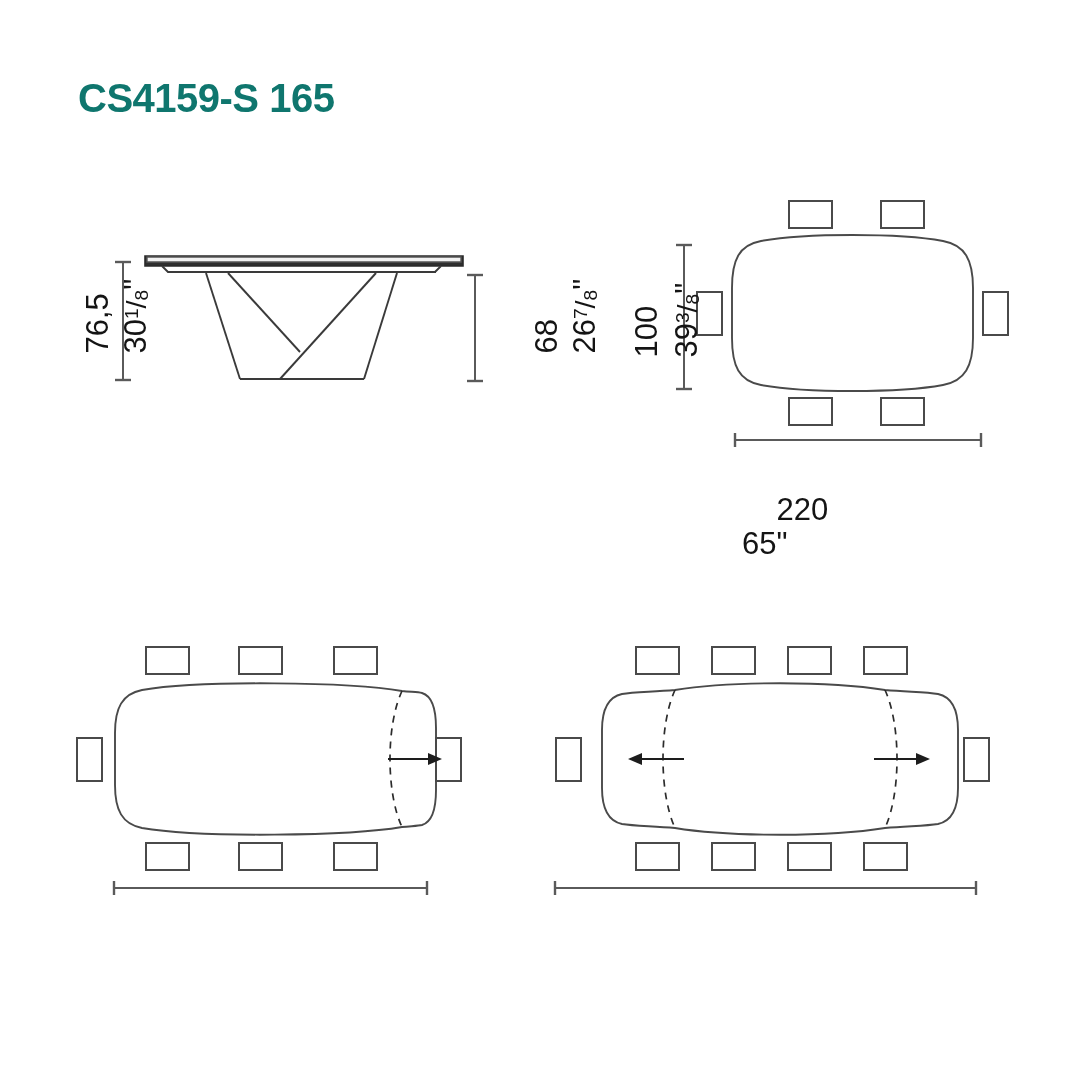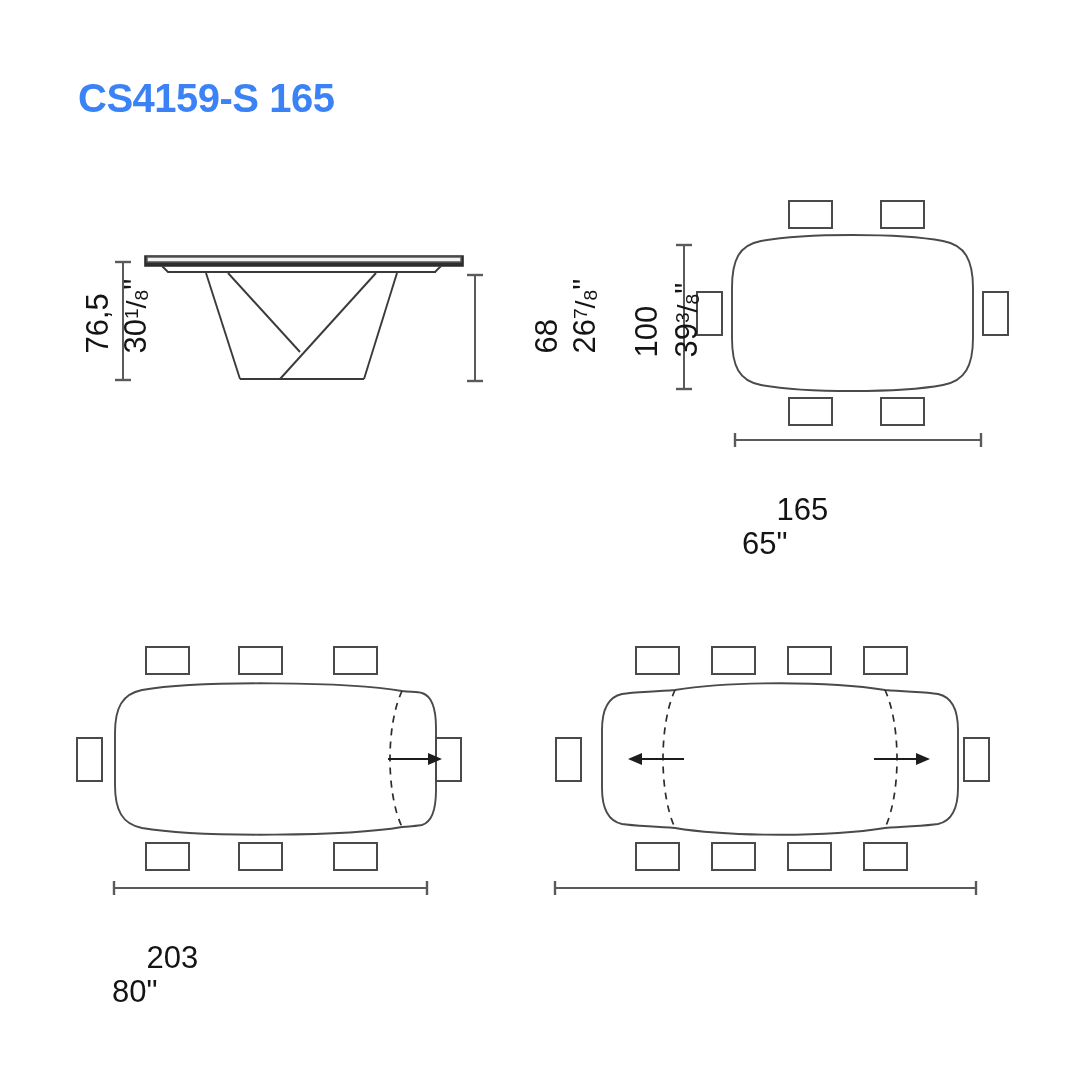--- a/index.html
+++ b/index.html
@@ -22,21 +22,21 @@
     width: 1080px;
     height: 1080px;
   }
   .page-title {
     position: absolute;
     left: 78px;
     top: 76px;
     font-size: 40px;
     font-weight: bold;
     letter-spacing: -0.5px;
-    color: #3b82f6;
+    color: #0f766e;
     white-space: pre;
   }
   
   .dim {
     position: absolute;
     font-size: 31px;
     font-weight: 500;
     color: #141414;
     line-height: 1.08;
     white-space: pre;
@@ -157,21 +157,21 @@
   <div class="dim dim-vert" style="left:637px; top:392px;">
     <span class="frac"><span>39</span><sup class="fnum">3</sup><span class="slash">/</span><sub class="fden">8</sub><span>"</span></span>
   </div>
 
   <svg style="position:absolute; left:728px; top:430px;" width="260" height="20" viewBox="0 0 260 20">
     <line class="dimline" x1="7" y1="10" x2="253" y2="10"></line>
     <line class="tick" x1="7" y1="3" x2="7" y2="17"></line>
     <line class="tick" x1="253" y1="3" x2="253" y2="17"></line>
   </svg>
   <div class="dim" style="left:742px; top:460px;">
-    <span>165</span><span class="l2">65"</span>
+    <span>220</span><span class="l2">65"</span>
   </div>
 
   <svg style="position:absolute; left:60px; top:630px;" width="420" height="250" viewBox="0 0 420 250">
 
     <rect class="chair" x="86" y="17" width="43" height="27"></rect>
     <rect class="chair" x="179" y="17" width="43" height="27"></rect>
     <rect class="chair" x="274" y="17" width="43" height="27"></rect>
 
     <rect class="chair" x="86" y="213" width="43" height="27"></rect>
     <rect class="chair" x="179" y="213" width="43" height="27"></rect>
@@ -197,23 +197,20 @@
       <line class="arrow" x1="328" y1="129" x2="368" y2="129"></line>
       <polygon class="arrowhead" points="368,123 382,129 368,135"></polygon>
     </g>
   </svg>
 
   <svg style="position:absolute; left:107px; top:878px;" width="327" height="20" viewBox="0 0 327 20">
     <line class="dimline" x1="7" y1="10" x2="320" y2="10"></line>
     <line class="tick" x1="7" y1="3" x2="7" y2="17"></line>
     <line class="tick" x1="320" y1="3" x2="320" y2="17"></line>
   </svg>
-  <div class="dim" style="left:112px; top:908px;">
-    <span>203</span><span class="l2">80"</span>
-  </div>
 
   <svg style="position:absolute; left:540px; top:630px;" width="465" height="250" viewBox="0 0 465 250">
 
     <rect class="chair" x="96" y="17" width="43" height="27"></rect>
     <rect class="chair" x="172" y="17" width="43" height="27"></rect>
     <rect class="chair" x="248" y="17" width="43" height="27"></rect>
     <rect class="chair" x="324" y="17" width="43" height="27"></rect>
 
     <rect class="chair" x="96" y="213" width="43" height="27"></rect>
     <rect class="chair" x="172" y="213" width="43" height="27"></rect>

